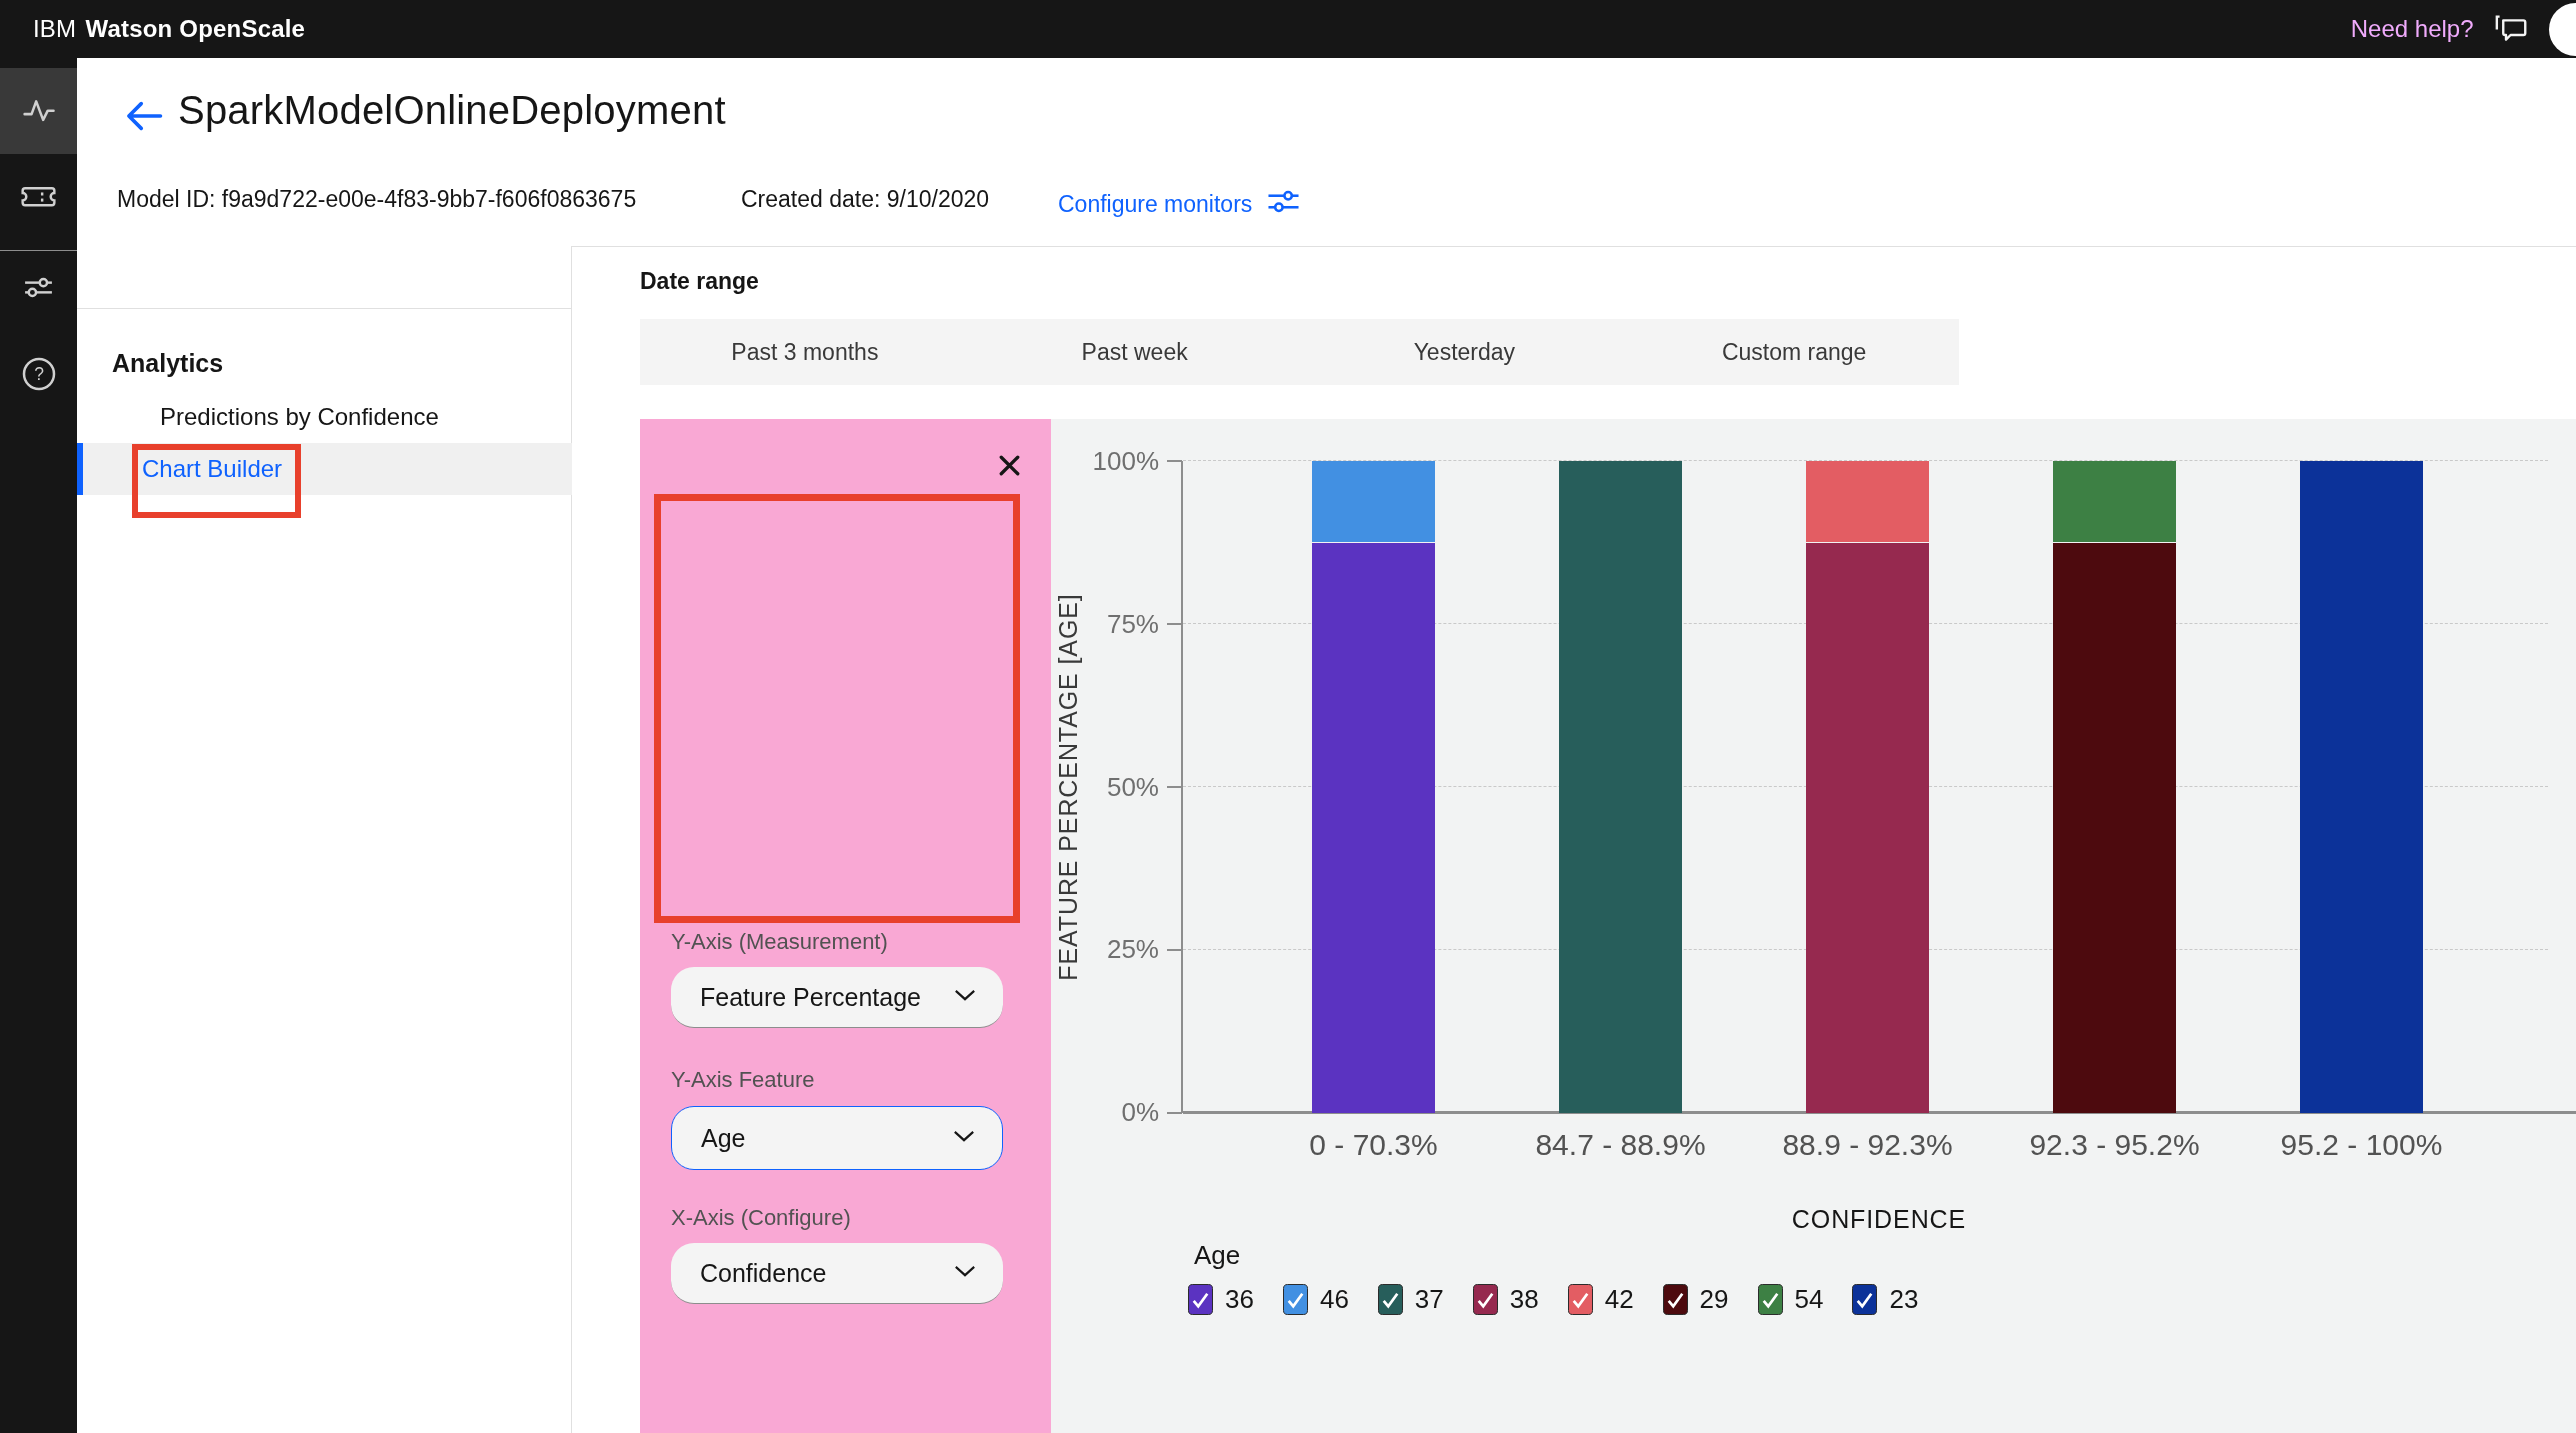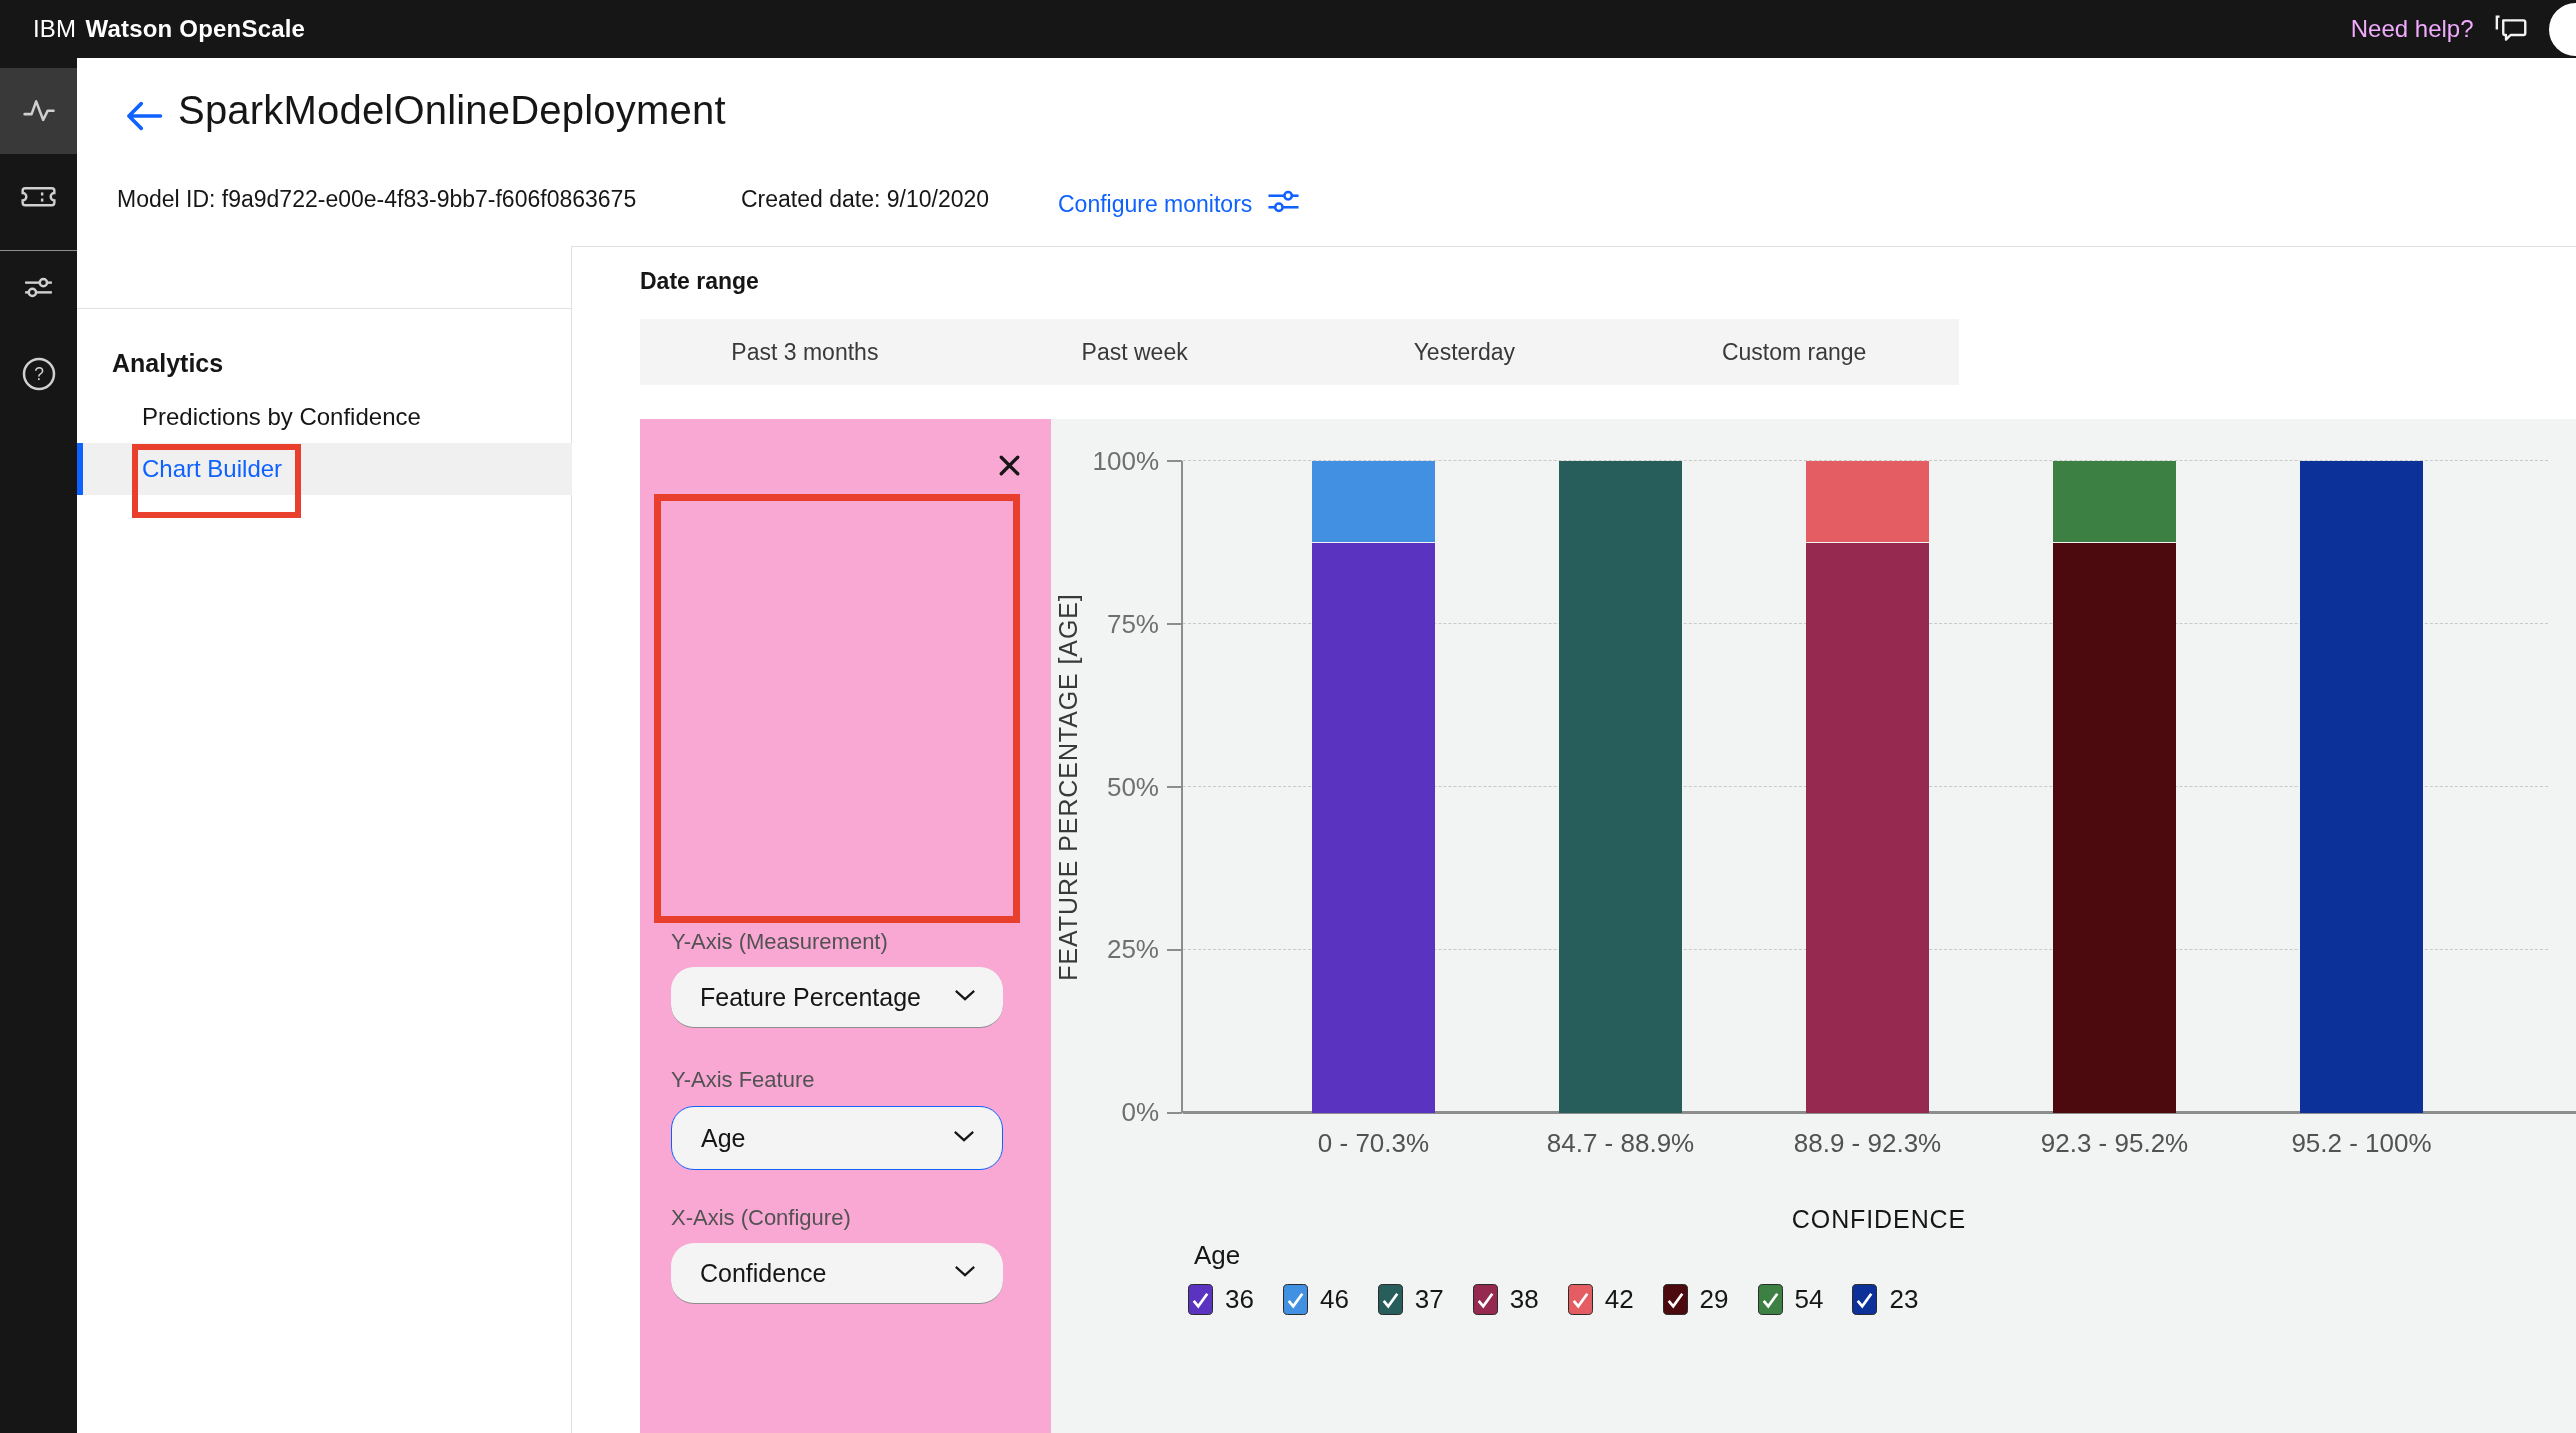--- a/index.html
+++ b/index.html
@@ -30,21 +30,21 @@
   .created-date { position:absolute; left:741px; top:3.7px; }
   .config-link { position:absolute; left:1058px; top:3.7px; color:#0f62fe; cursor:pointer; display:flex; align-items:center; gap:13px; }
   .hborder { position:absolute; left:77px; top:246px; width:2499px; height:0.9px; background:#e0e0e0; }
 
   
   .left-panel { position:absolute; left:77px; top:246px; width:495px; height:1188px; background:#fff; border-right:0.9px solid #e0e0e0; }
   .lp-divider { position:absolute; left:0; top:62px; width:495px; height:0.9px; background:#e0e0e0; }
   .analytics-h { position:absolute; left:35px; top:103px; font-size:25px; font-weight:700; color:#161616; }
   .lp-item { position:absolute; left:0; width:495px; height:52px; font-size:24px; color:#161616; display:flex; align-items:center; cursor:pointer; }
   .lp-item span { margin-left:65px; }
-  .lp-item.first { top:145px; }
+  .lp-item.first { top:145px;padding-left:18px; }
   .lp-item.selected { top:197px; background:#f0f0f0; color:#0f62fe; }
   .sel-bar { position:absolute; left:0; top:0; width:5.5px; height:52px; background:#0f62fe; }
   .anno-1 { position:absolute; left:55px; top:198px; width:169px; height:74px; border:6.4px solid #e8402c; z-index:5; pointer-events:none; }
 
   
   .dr-label { position:absolute; left:640px; top:268px; font-size:23px; font-weight:700; color:#161616; }
   .tabs { position:absolute; left:640px; top:319px; width:1319px; height:66px; background:#f4f4f4; display:flex; }
   .tab { flex:1 1 0; display:flex; align-items:center; justify-content:center; font-size:23px; color:#393939; cursor:pointer; }
   .tab.selected { background:#161616; color:#ffffff; }
 
@@ -60,21 +60,21 @@
 
   
   .chart-area { position:absolute; left:1051px; top:419px; width:1525px; height:1015px; background:#f2f3f3; }
   .y-title { position:absolute; left:17.4px; top:368px; transform:translate(-50%,-50%) rotate(-90deg); transform-origin:center; font-size:25px; color:#393939; letter-spacing:0.9px; white-space:nowrap; }
   .axis-v { position:absolute; left:130px; top:42px; width:1.8px; height:652px; background:#8d8d8d; }
   .baseline { position:absolute; left:132px; top:692px; width:1393px; height:2.8px; background:#8d8d8d; }
   .gridline { position:absolute; left:132px; width:1365px; height:0; border-top:1.8px dashed #c9c9c9; }
   .tickmark { position:absolute; width:14.7px; height:1.8px; background:#8d8d8d; left:116px; }
   .ytick { position:absolute; left:0; width:108px; text-align:right; font-size:26px; color:#6f6f6f; height:31px; line-height:31px; }
   .bar-seg { position:absolute; }
-  .xtick { position:absolute; width:257px; text-align:center; top:709px; font-size:26px; color:#525252; }
+  .xtick { position:absolute; width:257px; text-align:center; top:709px; font-size:30px; color:#525252; }
   .x-title { position:absolute; left:828px; top:786px; transform:translateX(-50%); font-size:25px; color:#161616; letter-spacing:0.9px; }
   .legend-title { position:absolute; left:143px; top:821px; font-size:26px; color:#161616; }
   .legend { position:absolute; left:137px; top:865px; display:flex; gap:29px; align-items:center; }
   .lg-item { display:flex; align-items:center; gap:12px; cursor:pointer; }
   .lg-box { width:25px; height:31px; border:1.8px solid #2b2b2b; border-radius:4.6px; display:flex; align-items:center; justify-content:center; }
   .lg-val { font-size:26px; color:#161616; }
 </style>
 </head>
 <body>
 

